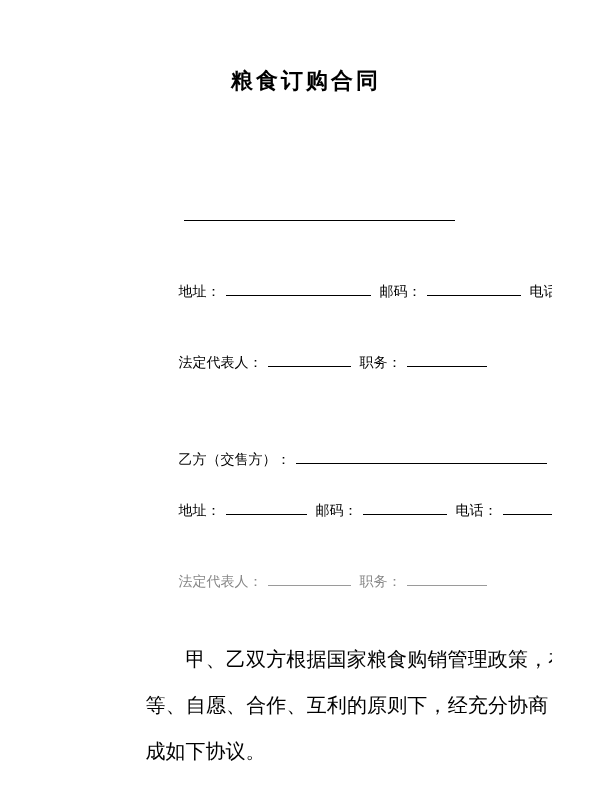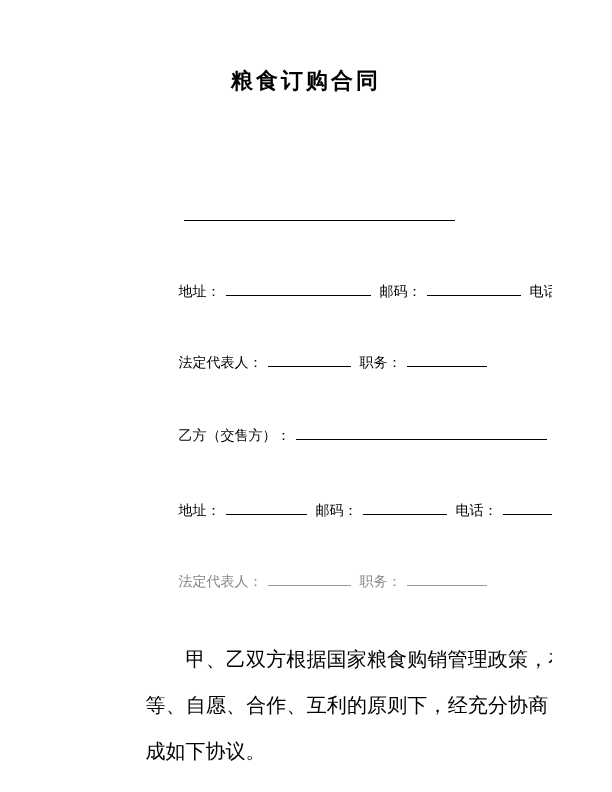--- a/index.html
+++ b/index.html
@@ -78,21 +78,21 @@
   </div>
 
   <div class="row" style="top:281px">
     <span class="lbl">地址：</span><span class="blank" style="width:145px"></span><span class="lbl lbl2">邮码：</span><span class="blank" style="width:94px"></span><span class="lbl lbl2">电话：</span><span class="blank" style="width:16px"></span>
   </div>
 
   <div class="row" style="top:352px">
     <span class="lbl">法定代表人：</span><span class="blank" style="width:83px"></span><span class="lbl lbl2">职务：</span><span class="blank" style="width:80px"></span>
   </div>
 
-  <div class="row" style="top:425px">
+  <div class="row" style="top:449px">
     <span class="lbl">乙方（交售方）：</span><span class="blank" style="width:251px"></span>
   </div>
 
   <div class="row" style="top:500px">
     <span class="lbl">地址：</span><span class="blank" style="width:81px"></span><span class="lbl lbl2">邮码：</span><span class="blank" style="width:84px"></span><span class="lbl lbl2">电话：</span><span class="blank" style="width:82px"></span>
   </div>
 
   <div class="row row-muted" style="top:571px">
     <span class="lbl">法定代表人：</span><span class="blank" style="width:83px"></span><span class="lbl lbl2">职务：</span><span class="blank" style="width:80px"></span>
   </div>

